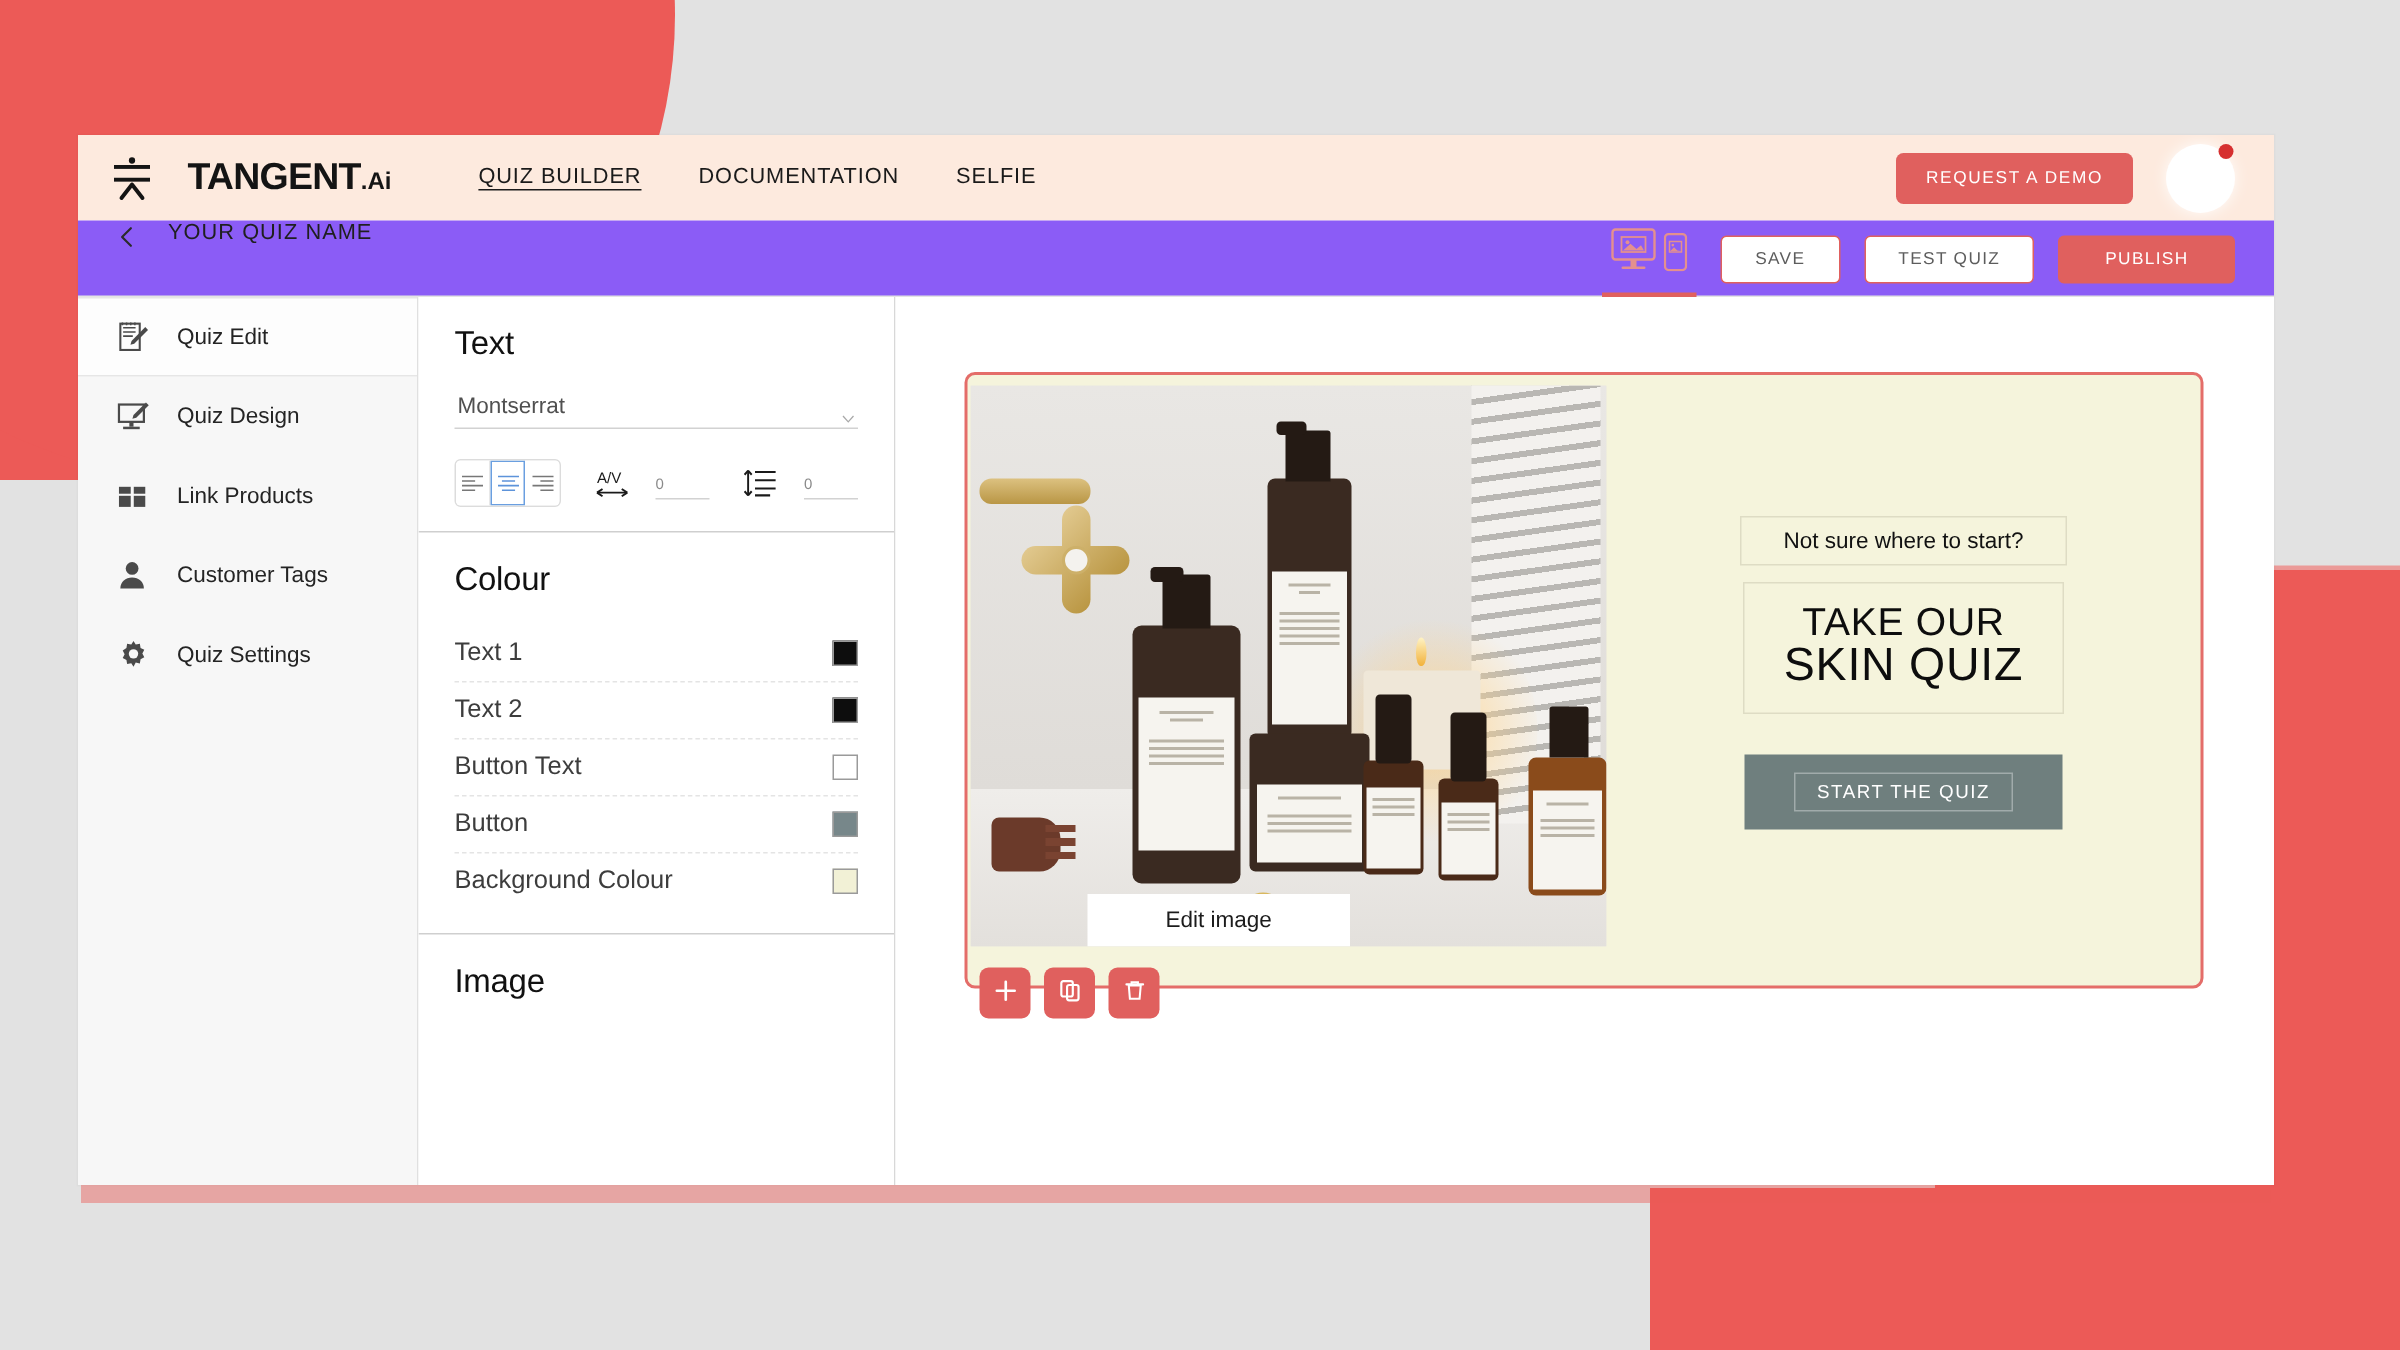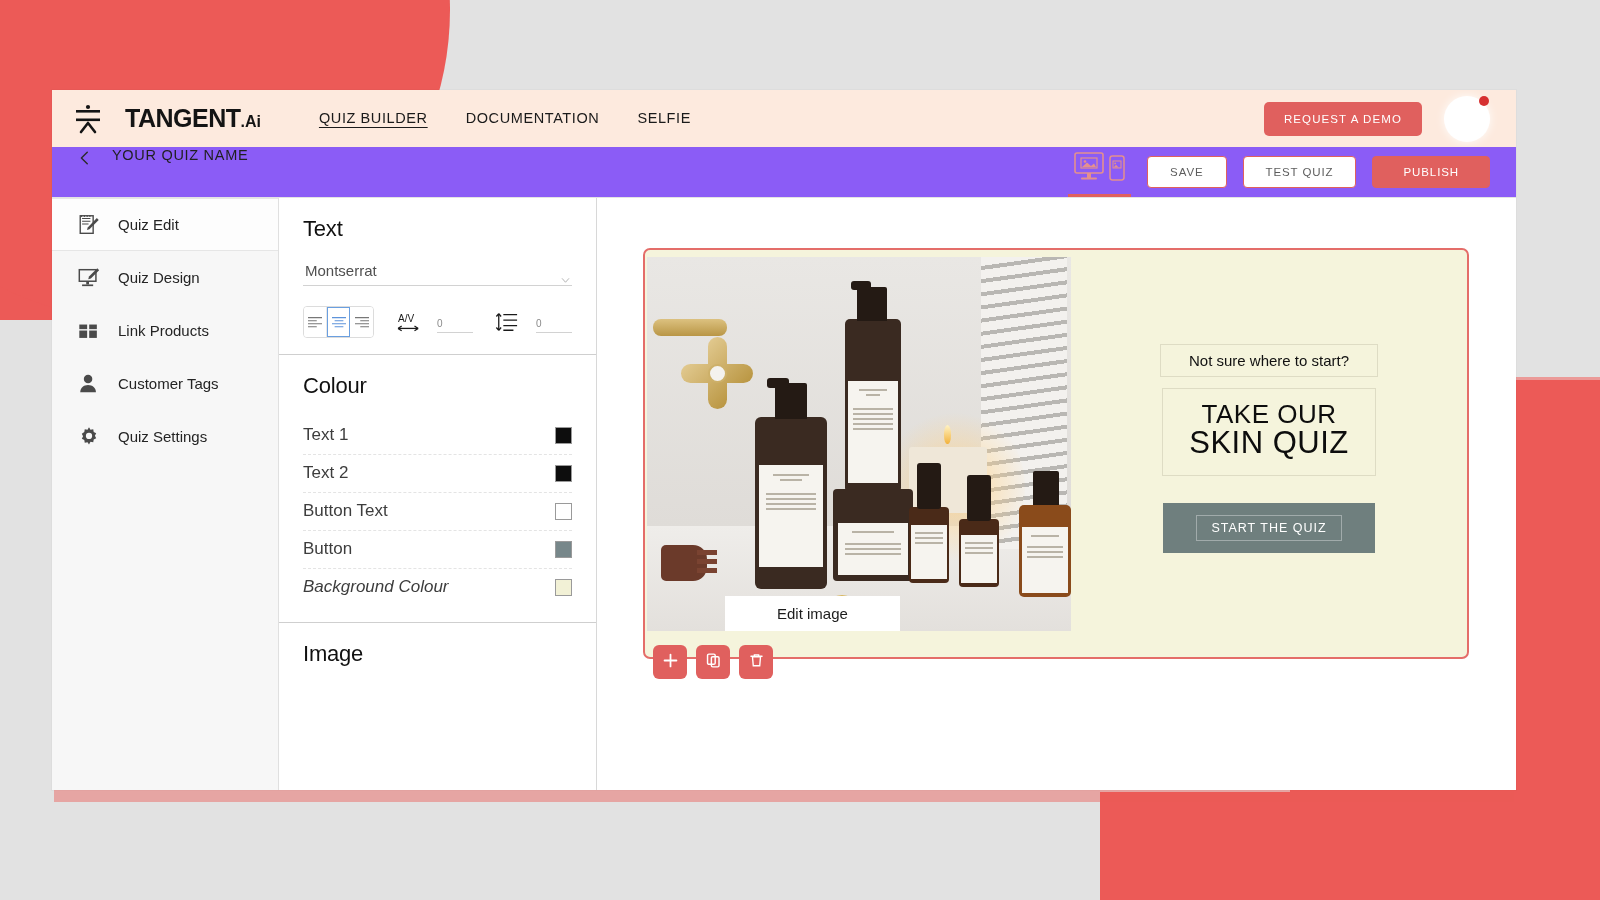--- a/index.html
+++ b/index.html
@@ -183,21 +183,21 @@
     width: 36px; border: none; border-bottom: 1px solid #d2d2d2;
     font-family: inherit; font-size: 10px; color: #8a8a8a;
     padding-bottom: 3px; outline: none; background: transparent;
   }
 
   
   .colour-row {
     display: flex; align-items: center; justify-content: space-between;
     padding: 8px 0 9px 0; border-bottom: 1px dashed #e4e4e4;
   }
-  .colour-row:last-child { border-bottom: none; font-style: italic; }
+  .colour-row:last-child { border-bottom: none; }
   .colour-label { font-size: 17px; color: #3d3d3d; font-weight: 300; }
   .swatch {
     width: 17px; height: 17px; border: 1px solid #9a9a9a; cursor: pointer;
   }
 
   
   .canvas-area { flex: 1; background: #fff; padding: 40px 0 0 46px; position: relative; overflow: hidden; }
   .page-tab {
     display: inline-block; background: #fff;
     border: 1px solid #e9e9e9;

